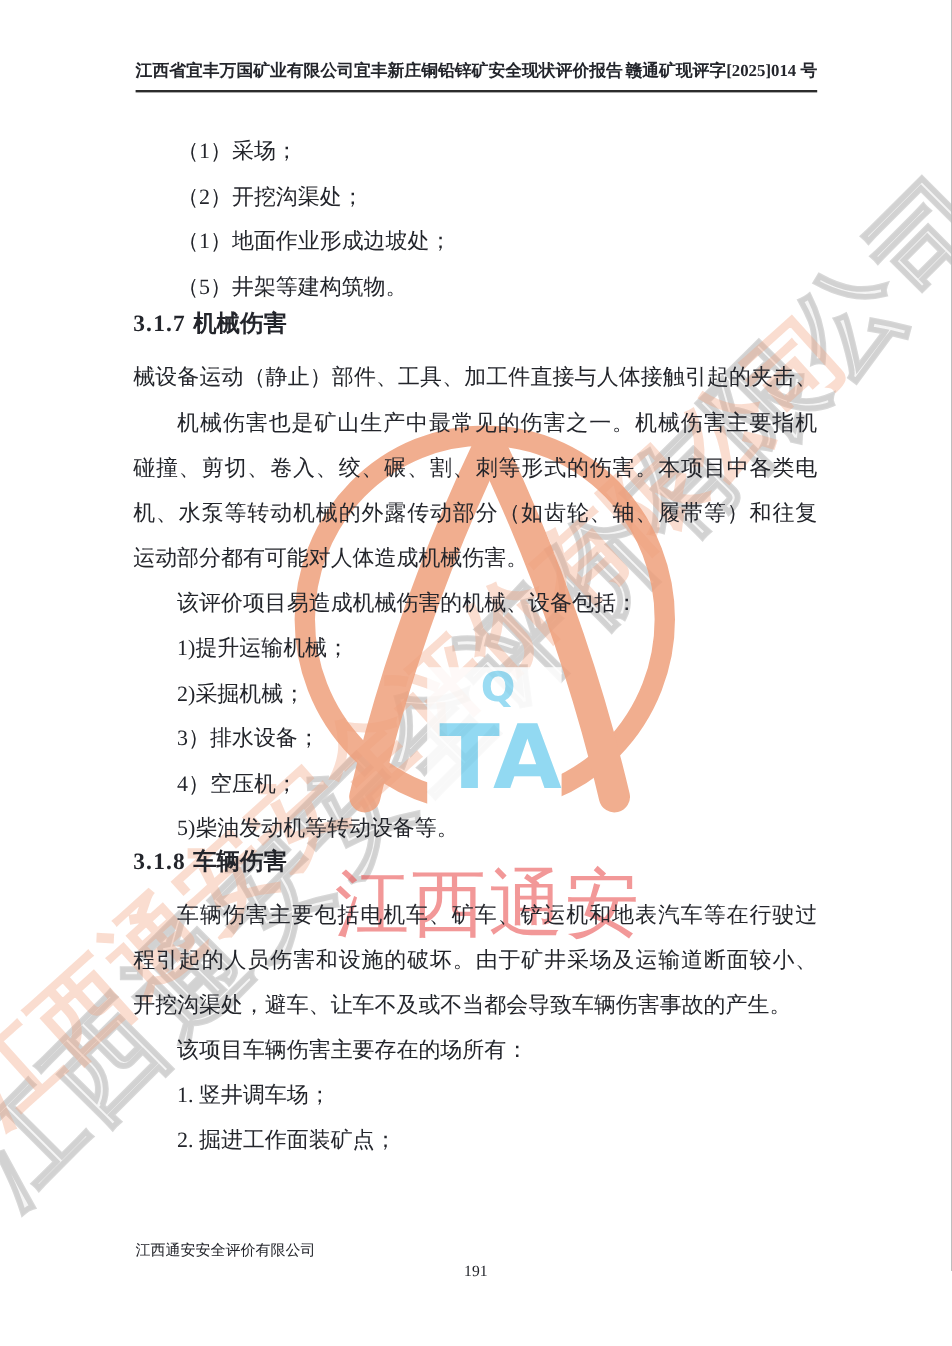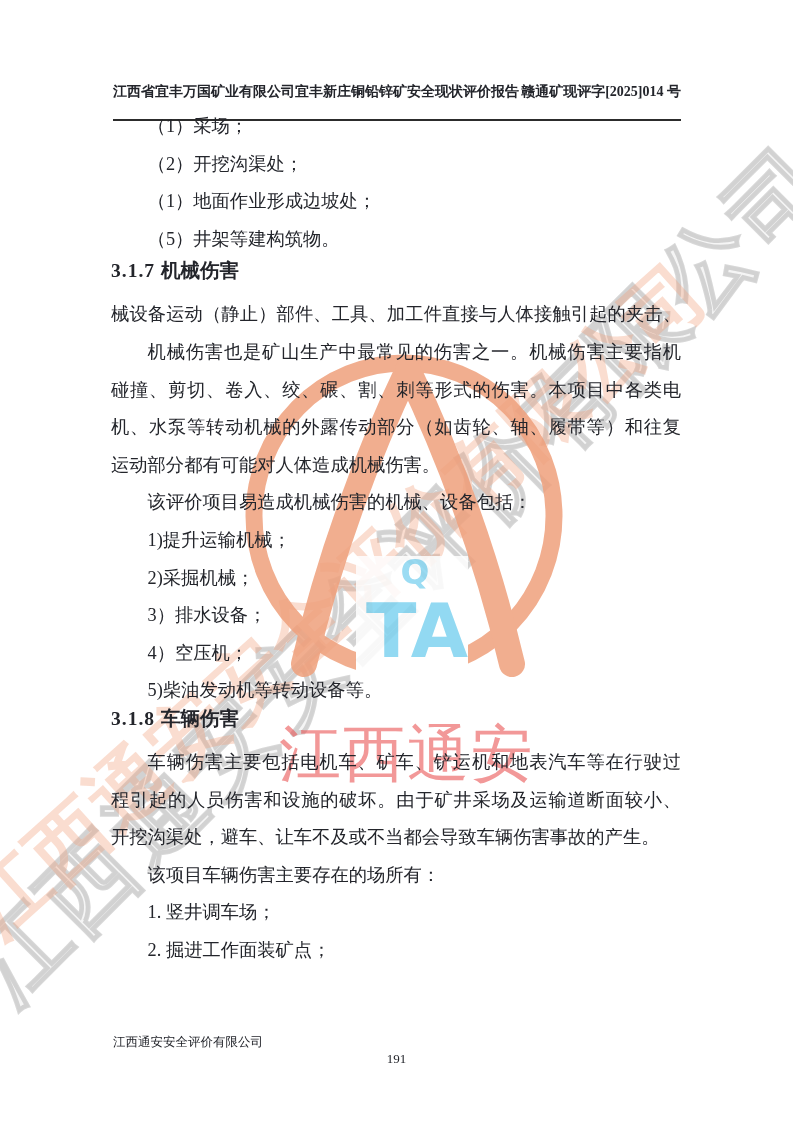--- a/index.html
+++ b/index.html
@@ -38,23 +38,22 @@
     font-size:62px; font-weight:normal; letter-spacing:2px; line-height:1.1;
     color:rgba(233,84,84,0.60);
     white-space:nowrap;
   }
 
   
   .hdr {
     position:absolute; left:113px; right:112px; top:50px; z-index:2;
     display:flex; justify-content:space-between; align-items:flex-start;
     font-weight:bold; font-size:14px; line-height:20px;
-    border-bottom:2px solid #2c2c2c; padding-bottom:17px;
+    border-bottom:2px solid #2c2c2c; padding-bottom:5px;
     white-space:nowrap;
-    margin-top:32px;
   }
   .ftr {
     position:absolute; left:0; right:0; top:1034px; z-index:2;
     font-size:12.5px; line-height:16px;
   }
   .ftr .company { position:absolute; left:113px; }
   .ftr .pageno  { display:block; text-align:center; font-size:13px;margin-top:17px; }
 
   
   .content { position:absolute; left:111px; right:112px; top:77px; z-index:2; }

